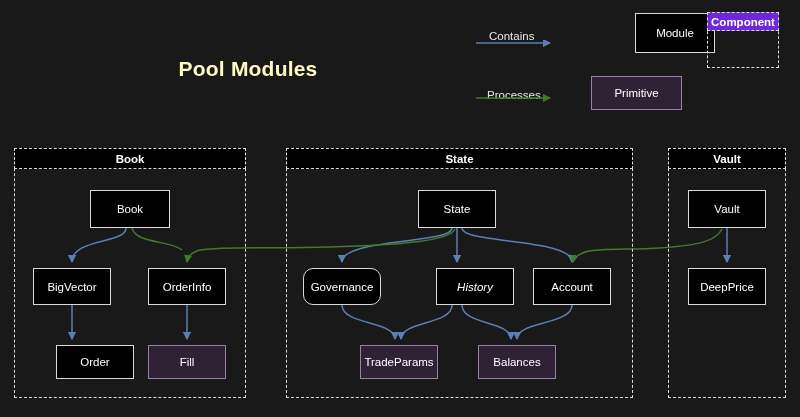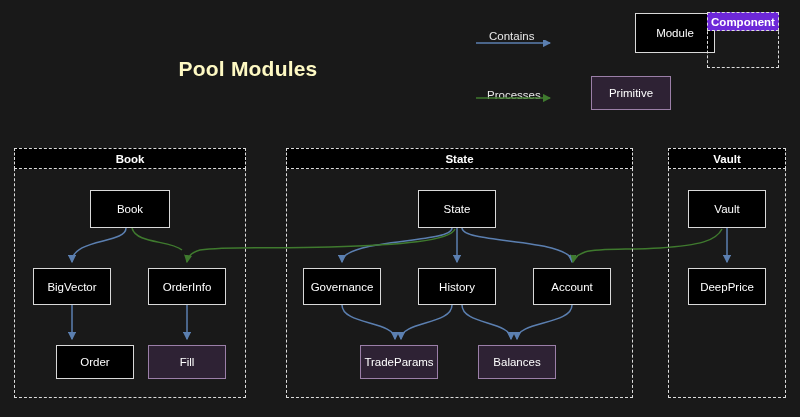--- a/index.html
+++ b/index.html
@@ -57,21 +57,21 @@
   }
   .module-style {
     background: #000000;
     border: 1.4px solid #d9d9d9;
   }
   .primitive-style {
     background: #2e2234;
     border: 1.4px solid #9b7fa8;
   }
   .legend-module { left: 591px; top: 13px; width: 80px; height: 40px; margin-left: 44px; }
-  .legend-primitive { left: 591px; top: 76px; width: 80px; height: 34px; }
+  .legend-primitive { left: 591px; top: 76px; width: 91px; height: 34px; }
 
   .legend-component {
     position: absolute;
     left: 707px;
     top: 12px;
     width: 72px;
     height: 56px;
     border: 1.5px dashed #dcdcdc;
     box-sizing: border-box;
     background: transparent;
@@ -222,22 +222,22 @@
   <div class="group group-vault"></div>
   <div class="group-header header-vault">Vault</div>
 
   <div class="node module" style="left:90px;top:190px;width:80px;height:38px;">Book</div>
   <div class="node module" style="left:33px;top:268px;width:78px;height:37px;">BigVector</div>
   <div class="node module" style="left:148px;top:268px;width:78px;height:37px;">OrderInfo</div>
   <div class="node module" style="left:33px;top:345px;width:78px;height:34px;margin-left:23px;">Order</div>
   <div class="node primitive" style="left:148px;top:345px;width:78px;height:34px;">Fill</div>
 
   <div class="node module" style="left:418px;top:190px;width:78px;height:38px;">State</div>
-  <div class="node module" style="left:303px;top:268px;width:78px;height:37px;">Governance</div>
-  <div class="node module" style="left:418px;top:268px;width:78px;height:37px;">History</div>
+  <div class="node module" style="left:303px;top:268px;width:78px;height:37px;border-radius:10px;">Governance</div>
+  <div class="node module" style="left:436px;top:268px;width:78px;height:37px;font-style:italic;">History</div>
   <div class="node module" style="left:533px;top:268px;width:78px;height:37px;">Account</div>
   <div class="node primitive" style="left:360px;top:345px;width:78px;height:34px;">TradeParams</div>
   <div class="node primitive" style="left:478px;top:345px;width:78px;height:34px;">Balances</div>
 
   <div class="node module" style="left:688px;top:190px;width:78px;height:38px;">Vault</div>
   <div class="node module" style="left:688px;top:268px;width:78px;height:37px;">DeepPrice</div>
 
 </div>
 
 </body></html>

